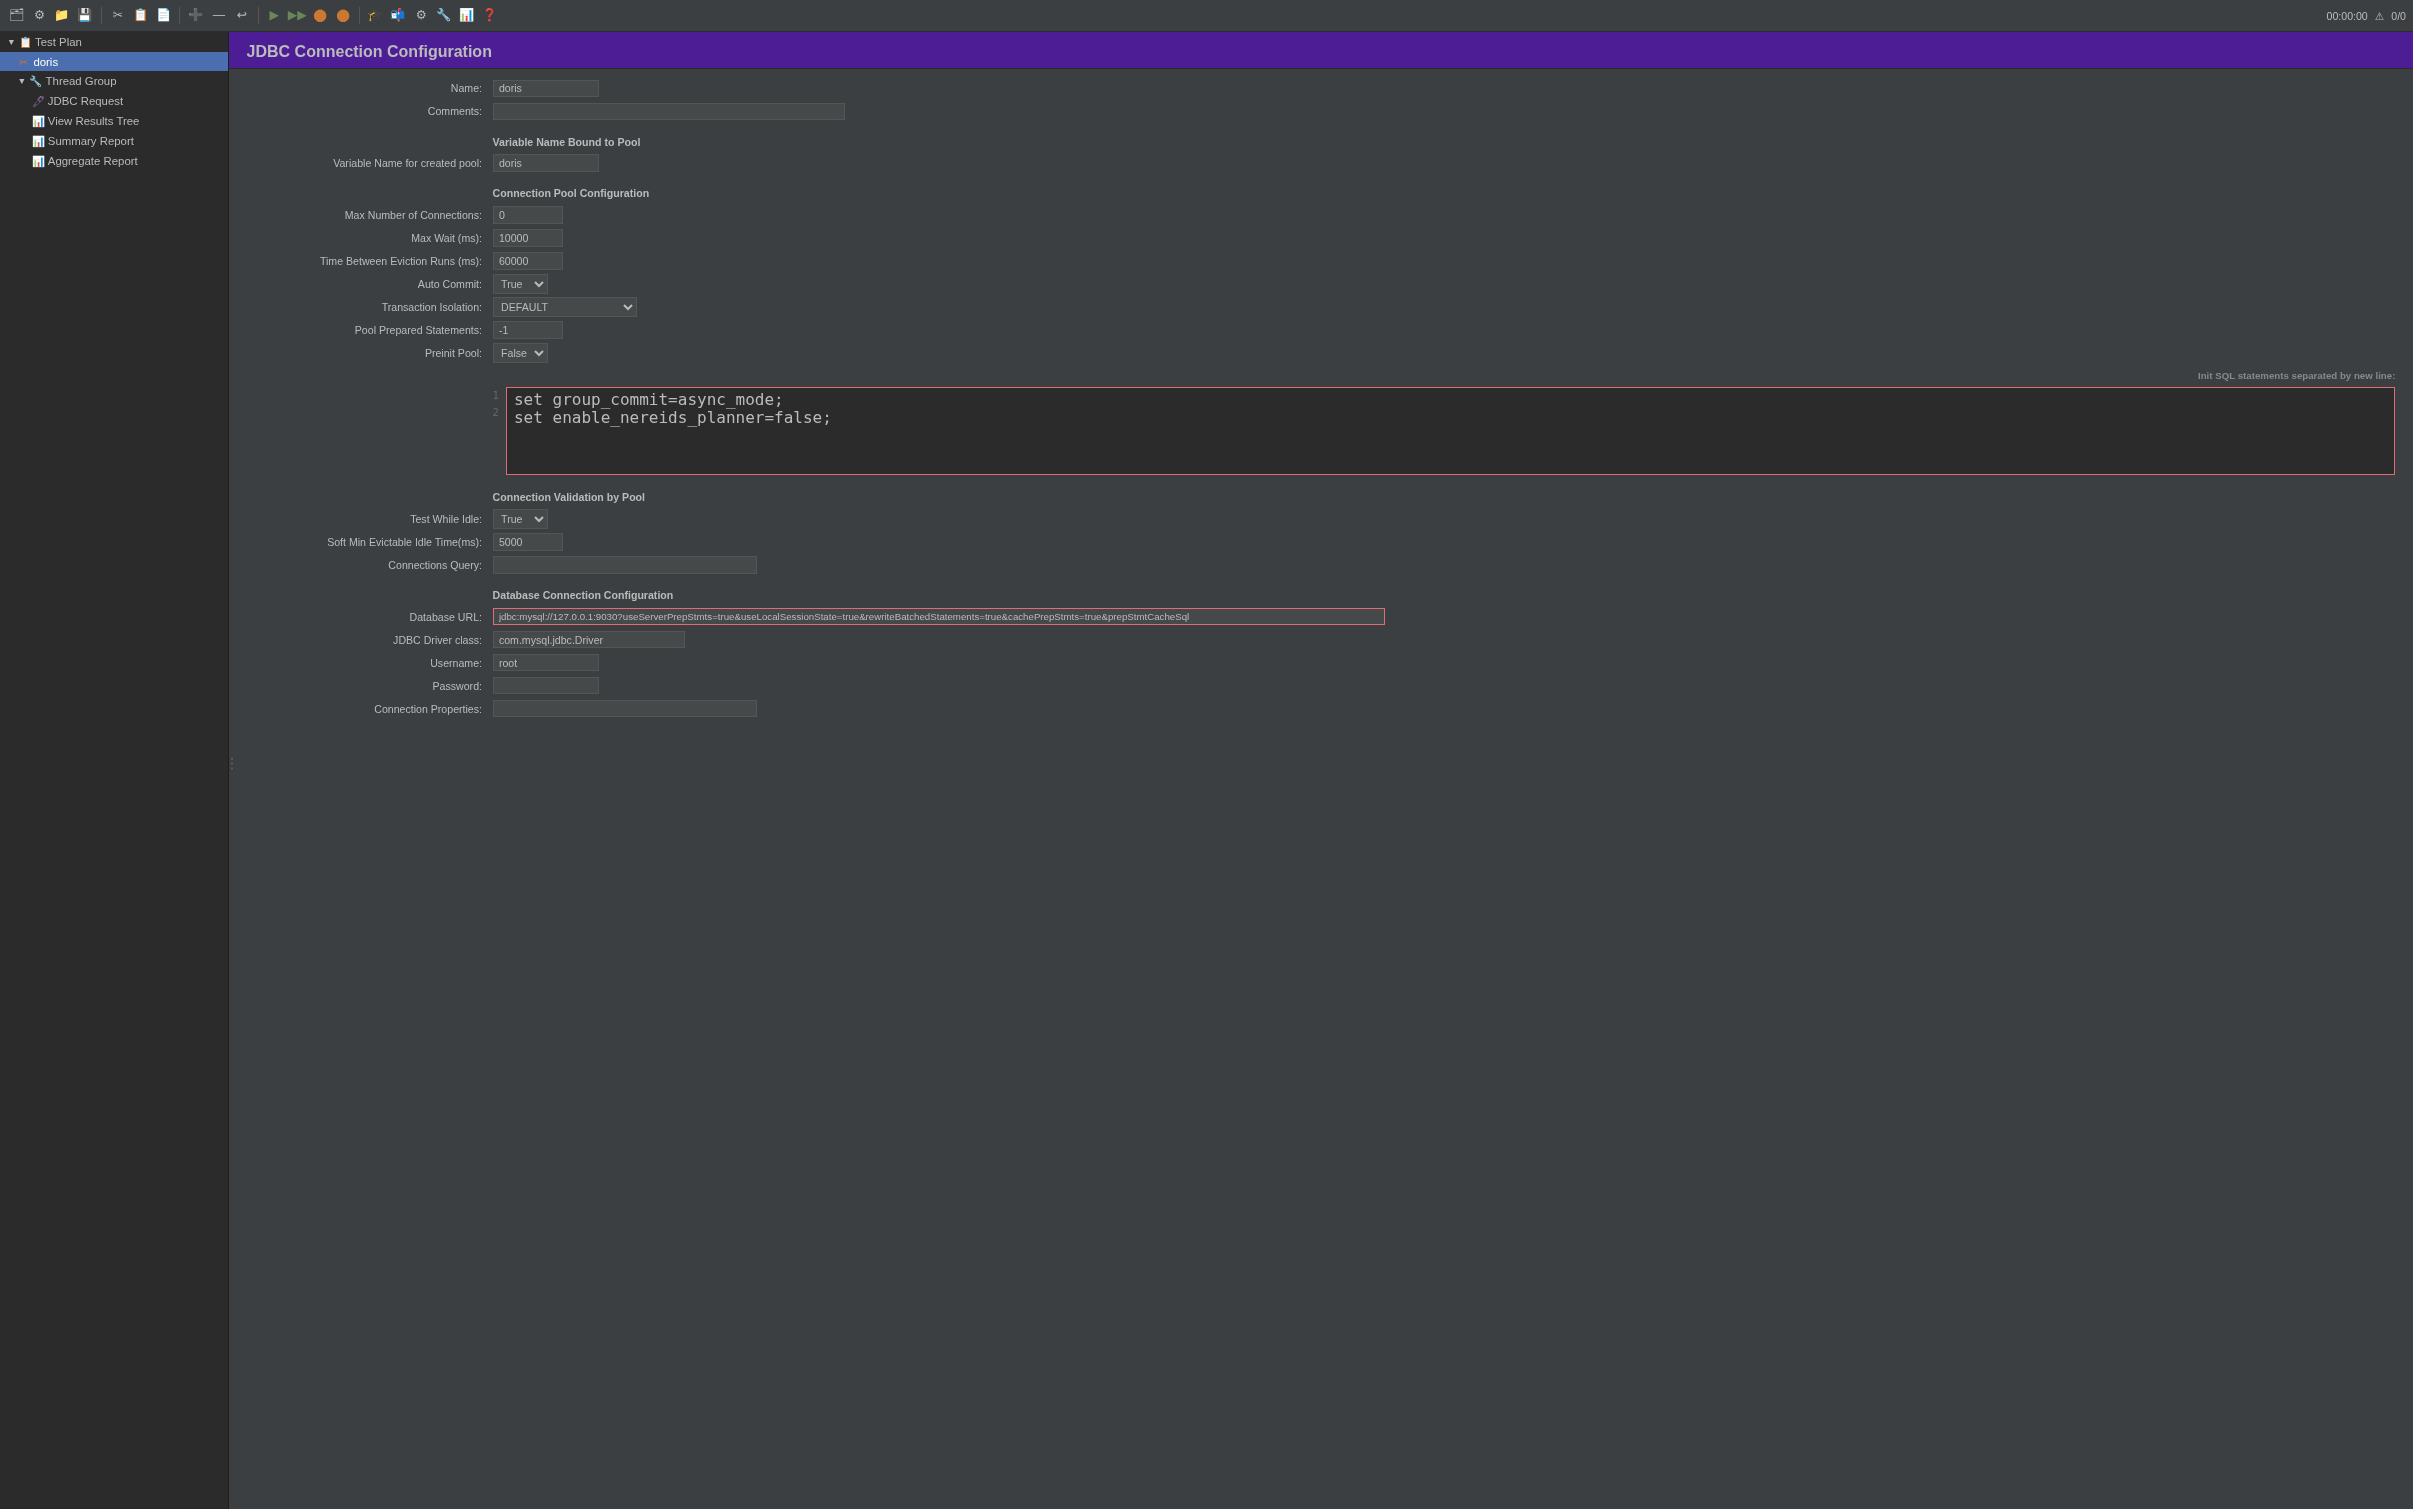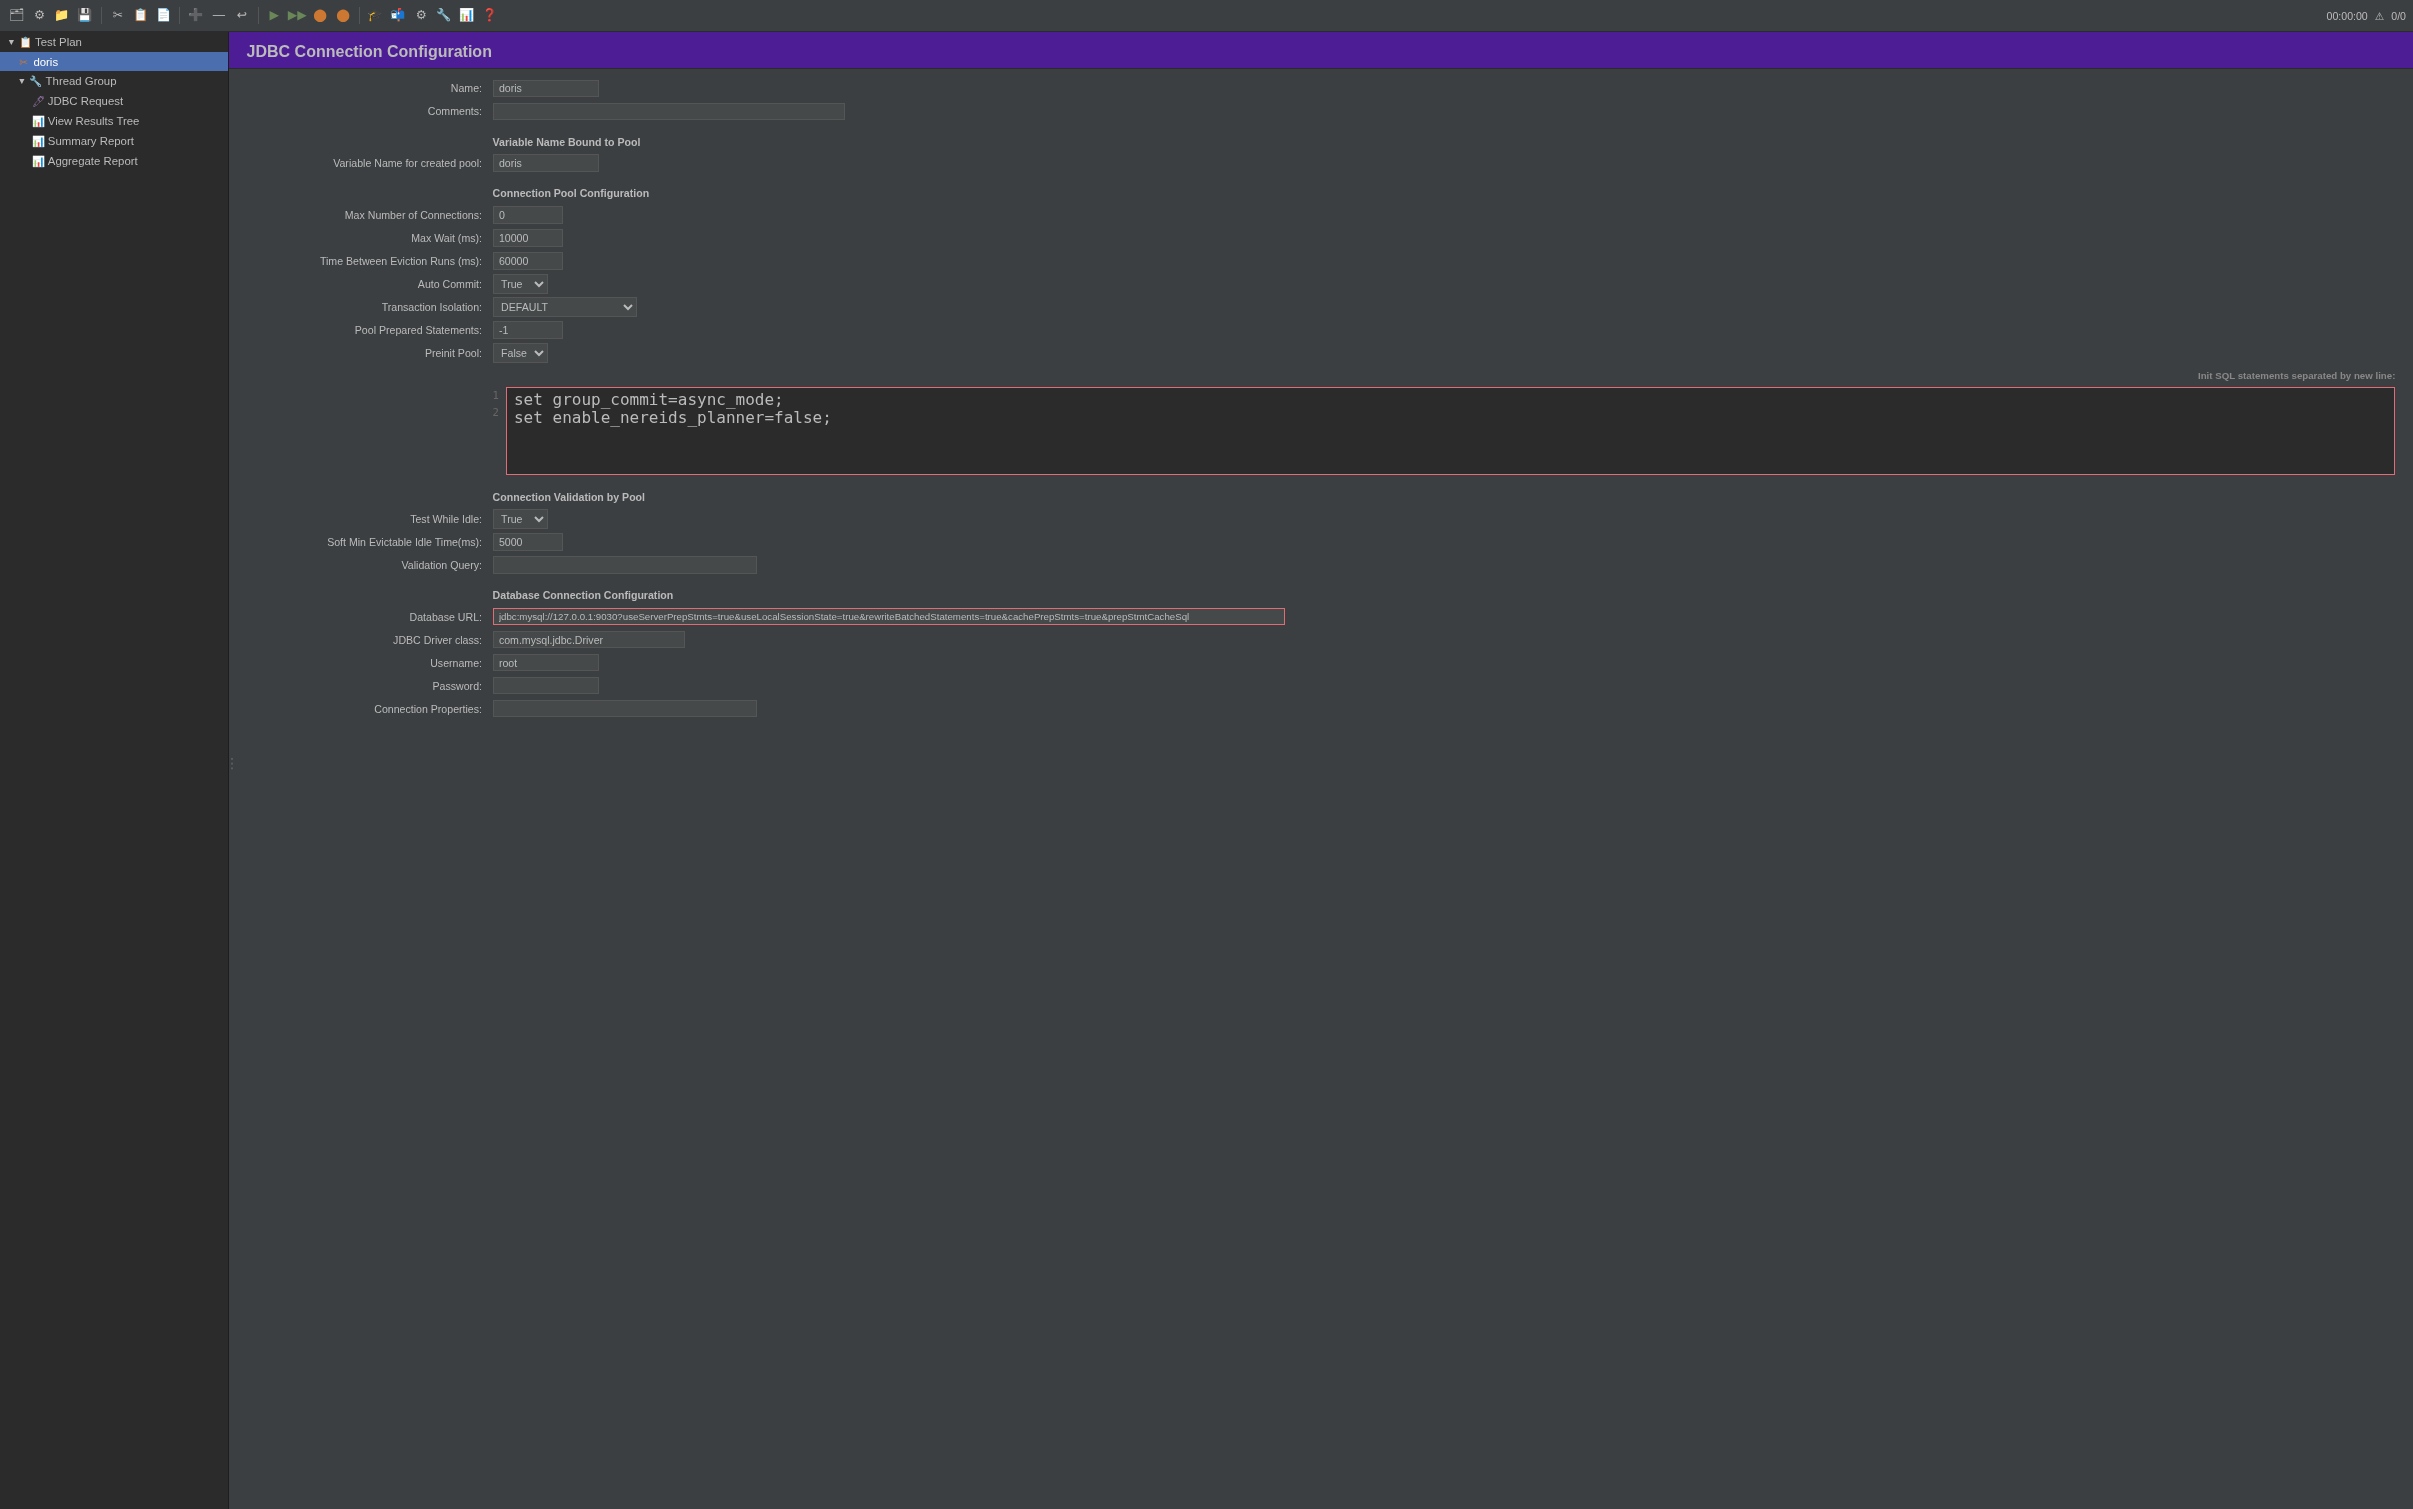--- a/index.html
+++ b/index.html
@@ -434,37 +434,37 @@
       </div>
 
       <div class="form-row">
         <span class="form-label">Soft Min Evictable Idle Time(ms):</span>
         <div class="form-value">
           <input class="form-input form-input-small" type="text" value="5000" style="">
         </div>
       </div>
 
       <div class="form-row">
-        <span class="form-label">Validation Query:</span>
+        <span class="form-label">Connections Query:</span>
         <div class="form-value">
           <input class="form-input" style="width: 264px;" type="text" value="">
         </div>
       </div>
 
       <div class="form-row" style="margin-top:5.3px;">
         <span class="form-label"></span>
         <div class="form-value">
           <div class="section-heading">Database Connection Configuration</div>
         </div>
       </div>
 
       <div class="form-row">
         <span class="form-label">Database URL:</span>
         <div class="form-value">
-          <input class="input-highlighted" type="text" style="width: 792px;" value="jdbc:mysql://127.0.0.1:9030?useServerPrepStmts=true&amp;useLocalSessionState=true&amp;rewriteBatchedStatements=true&amp;cachePrepStmts=true&amp;prepStmtCacheSql">
+          <input class="input-highlighted" type="text" style="width: 892px;" value="jdbc:mysql://127.0.0.1:9030?useServerPrepStmts=true&amp;useLocalSessionState=true&amp;rewriteBatchedStatements=true&amp;cachePrepStmts=true&amp;prepStmtCacheSql">
         </div>
       </div>
 
       <div class="form-row">
         <span class="form-label">JDBC Driver class:</span>
         <div class="form-value">
           <input class="form-input" style="width: 192px;" type="text" value="com.mysql.jdbc.Driver">
         </div>
       </div>
 

